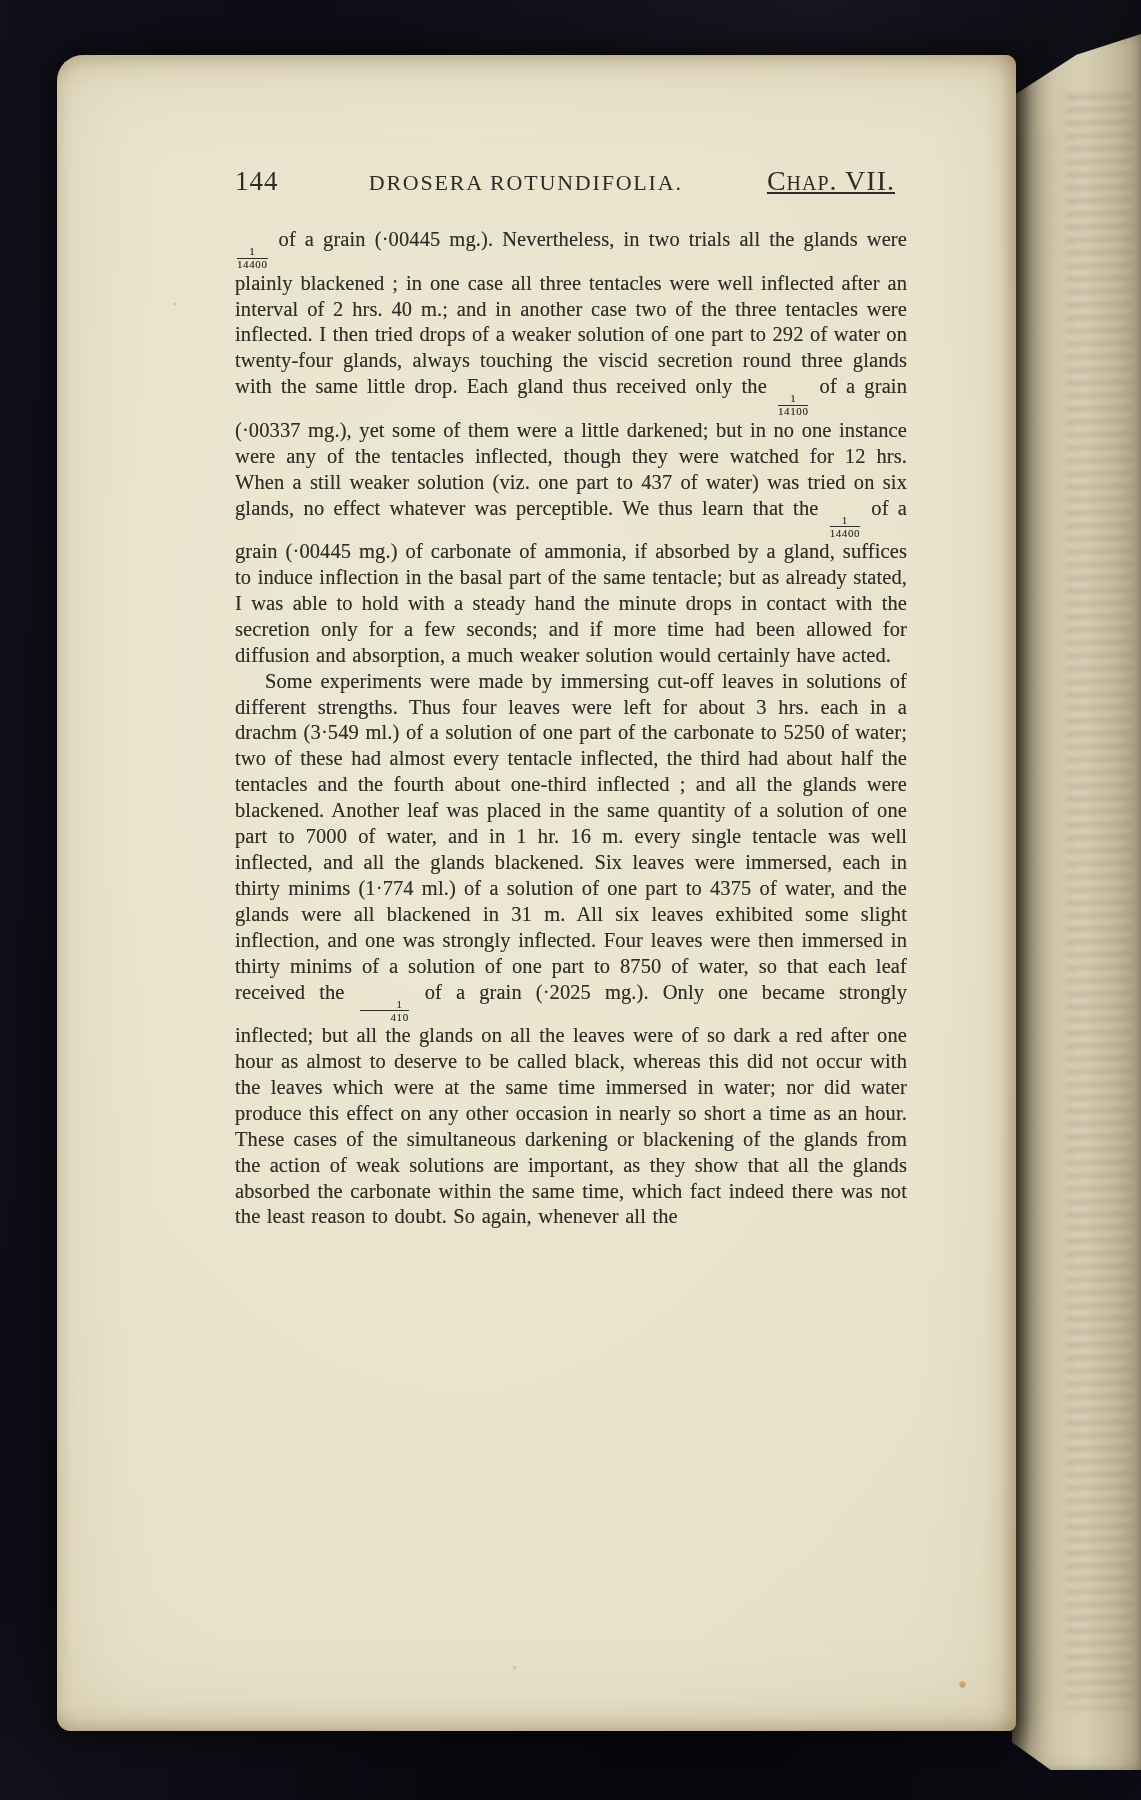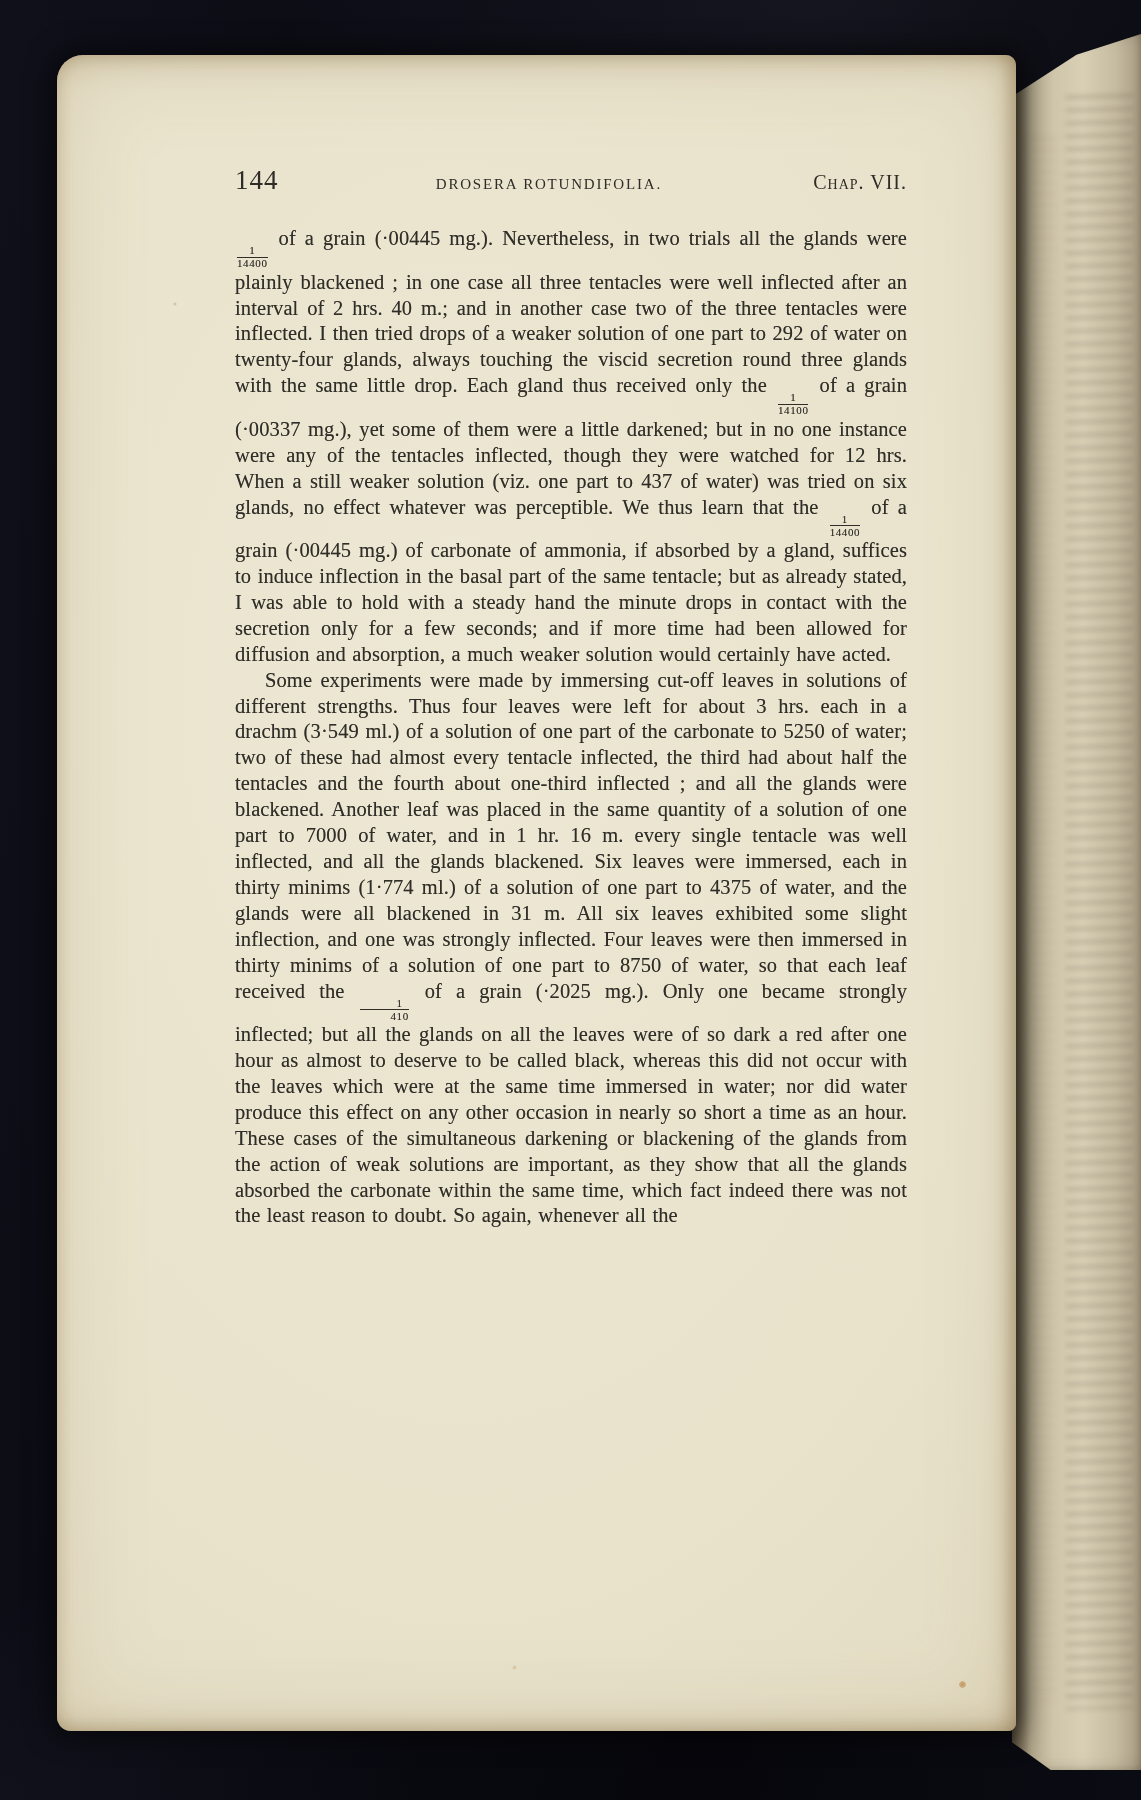--- a/index.html
+++ b/index.html
@@ -64,32 +64,33 @@
   .page-inner {
     position: absolute;
     left: 178px; top: 110px;
     width: 672px;
   }
 
   .page-header {
     display: flex;
     align-items: baseline;
     color: #2e2c26;
-    margin: 0 0 30px 0;
+    margin: 0 12px 30px 0;
   }
   .page-number { font-size: 27px; letter-spacing: 1px; }
   .running-title {
     flex: 1; text-align: center;
-    font-size: 15px; letter-spacing: 1.8px;
+    font-size: 22px; letter-spacing: 1.8px;
     padding-left: 6px;
   }
   .chapter-label {
-    font-size: 20px;
+    font-size: 28px;
     font-variant: small-caps;
     letter-spacing: 1px;
+    text-decoration: underline;
   }
 
   .page-body {
     font-size: 20.5px;
     line-height: 25.9px;
     color: #2f2d27;
     text-align: justify;
     word-spacing: 0.06em;
     letter-spacing: 0.1px;
     text-shadow: 0 0.2px 0.4px rgba(47,45,39,0.45);

